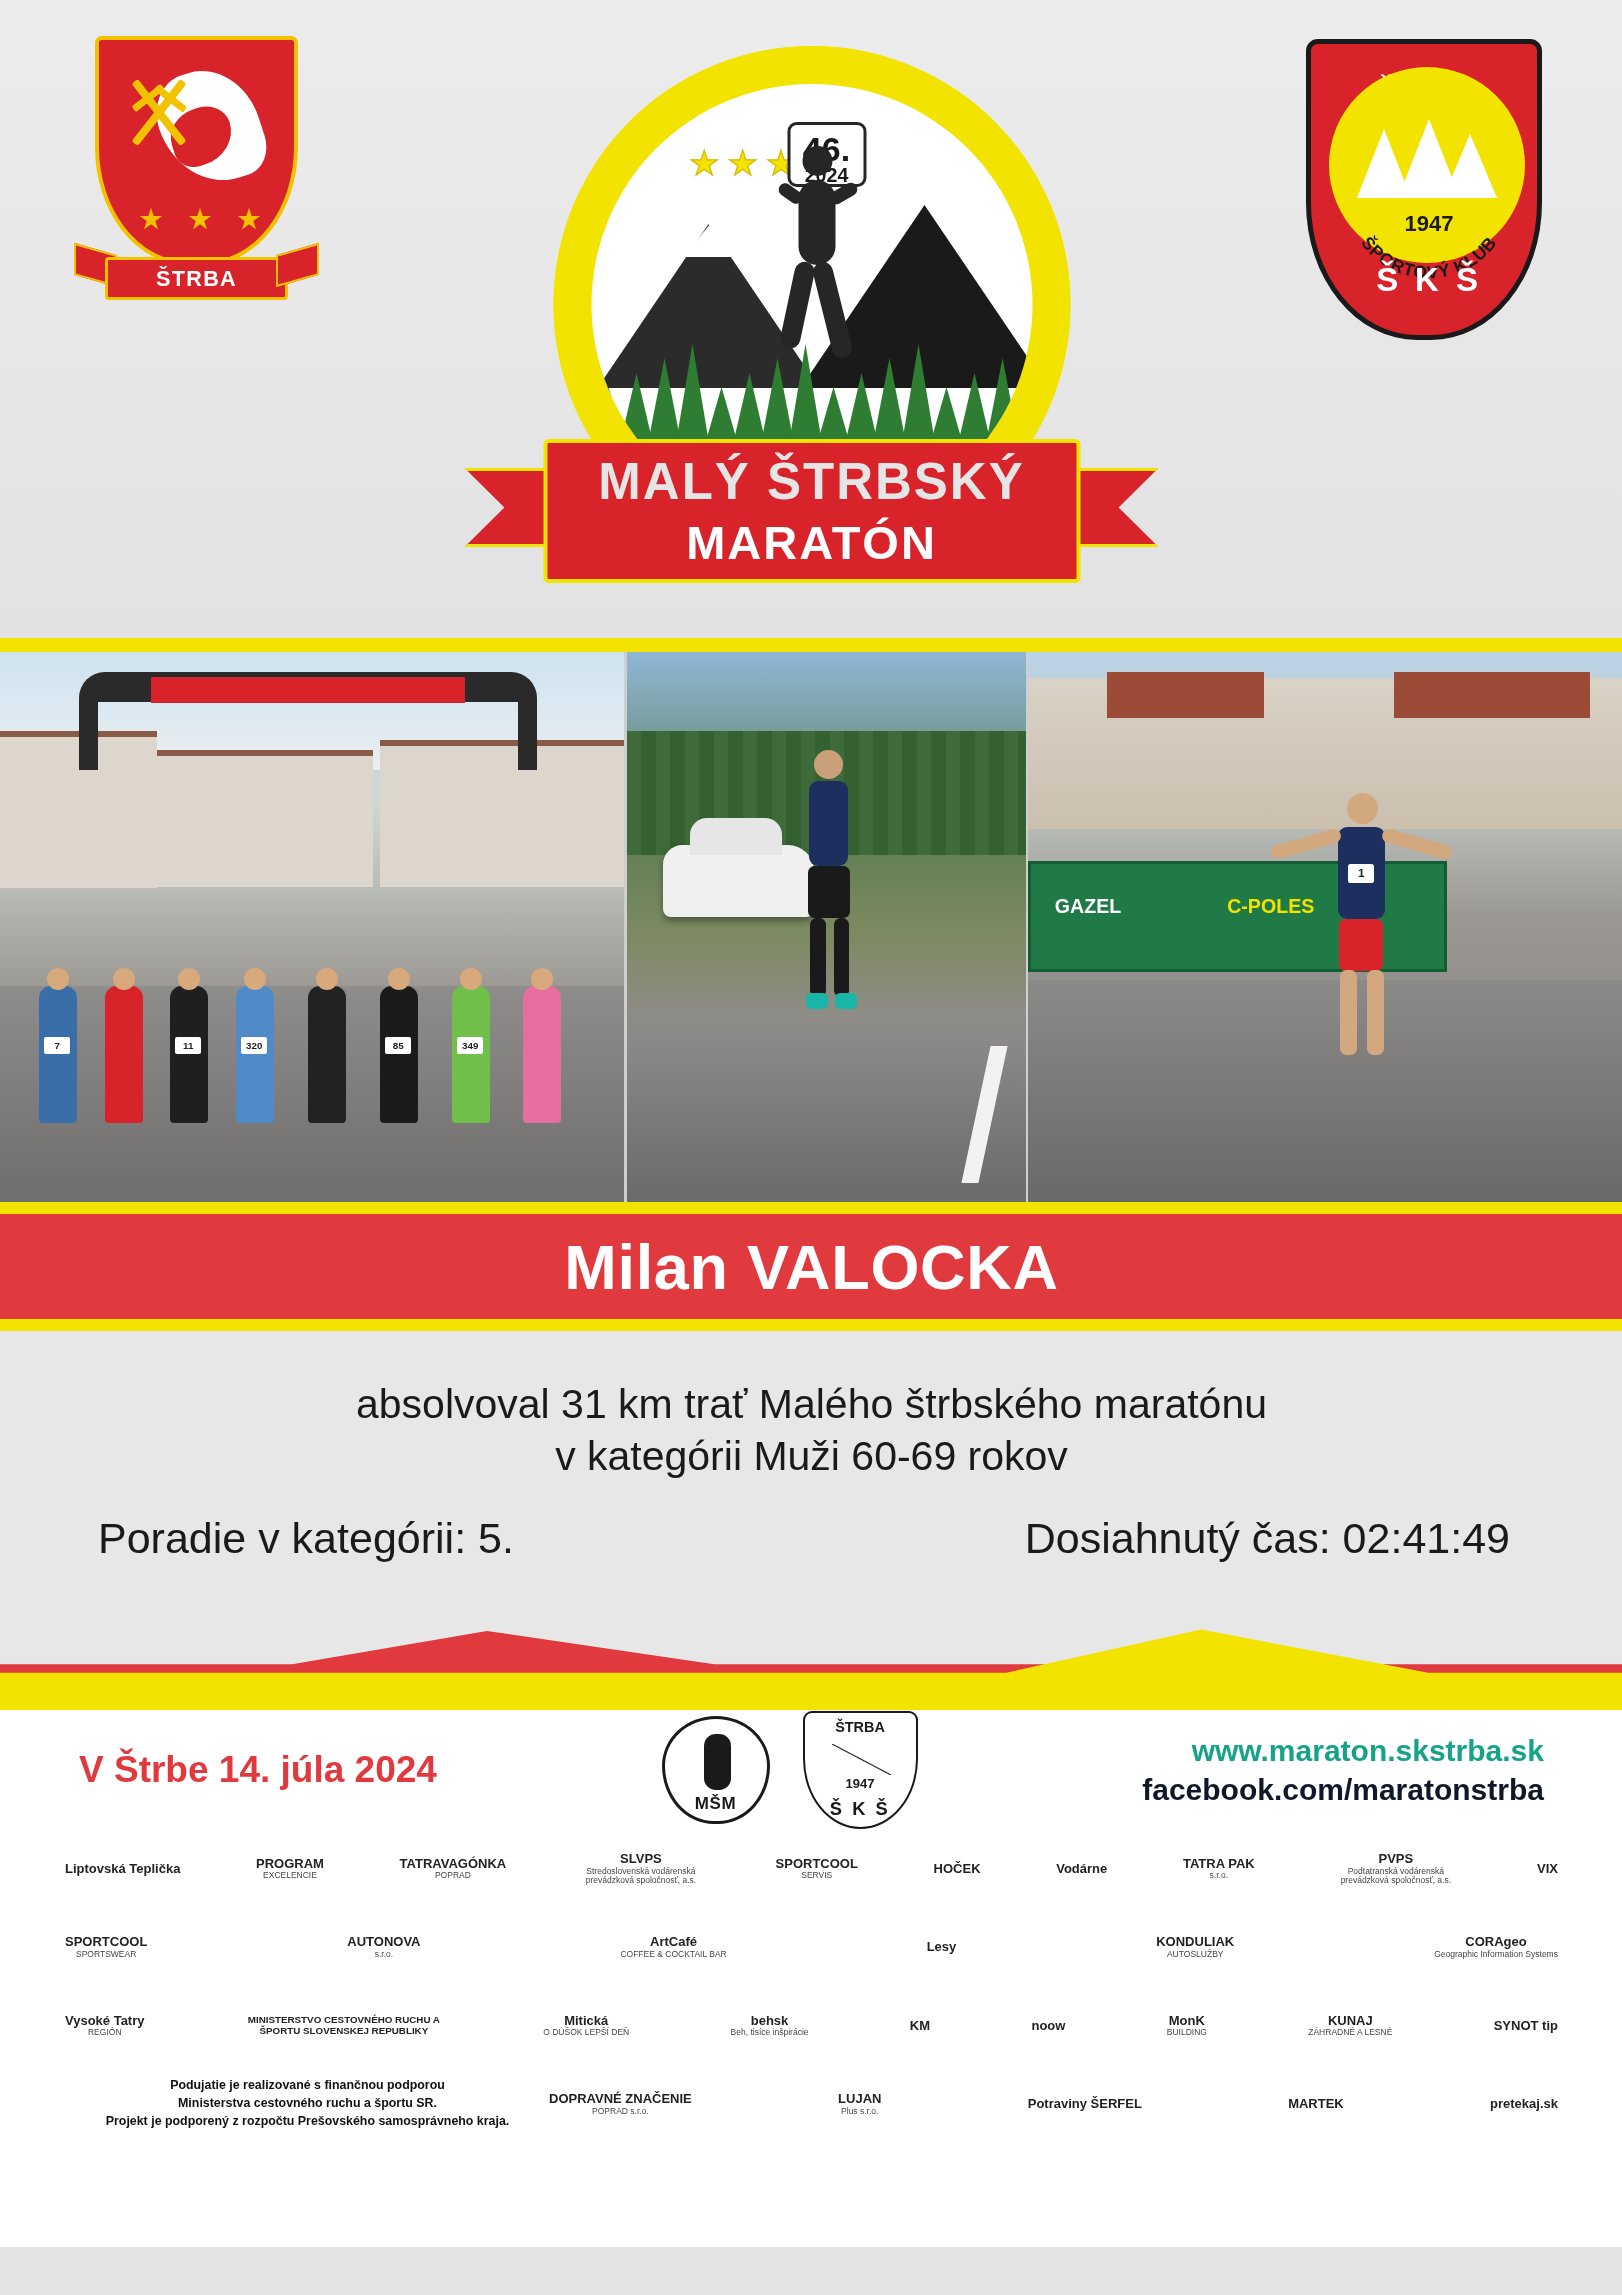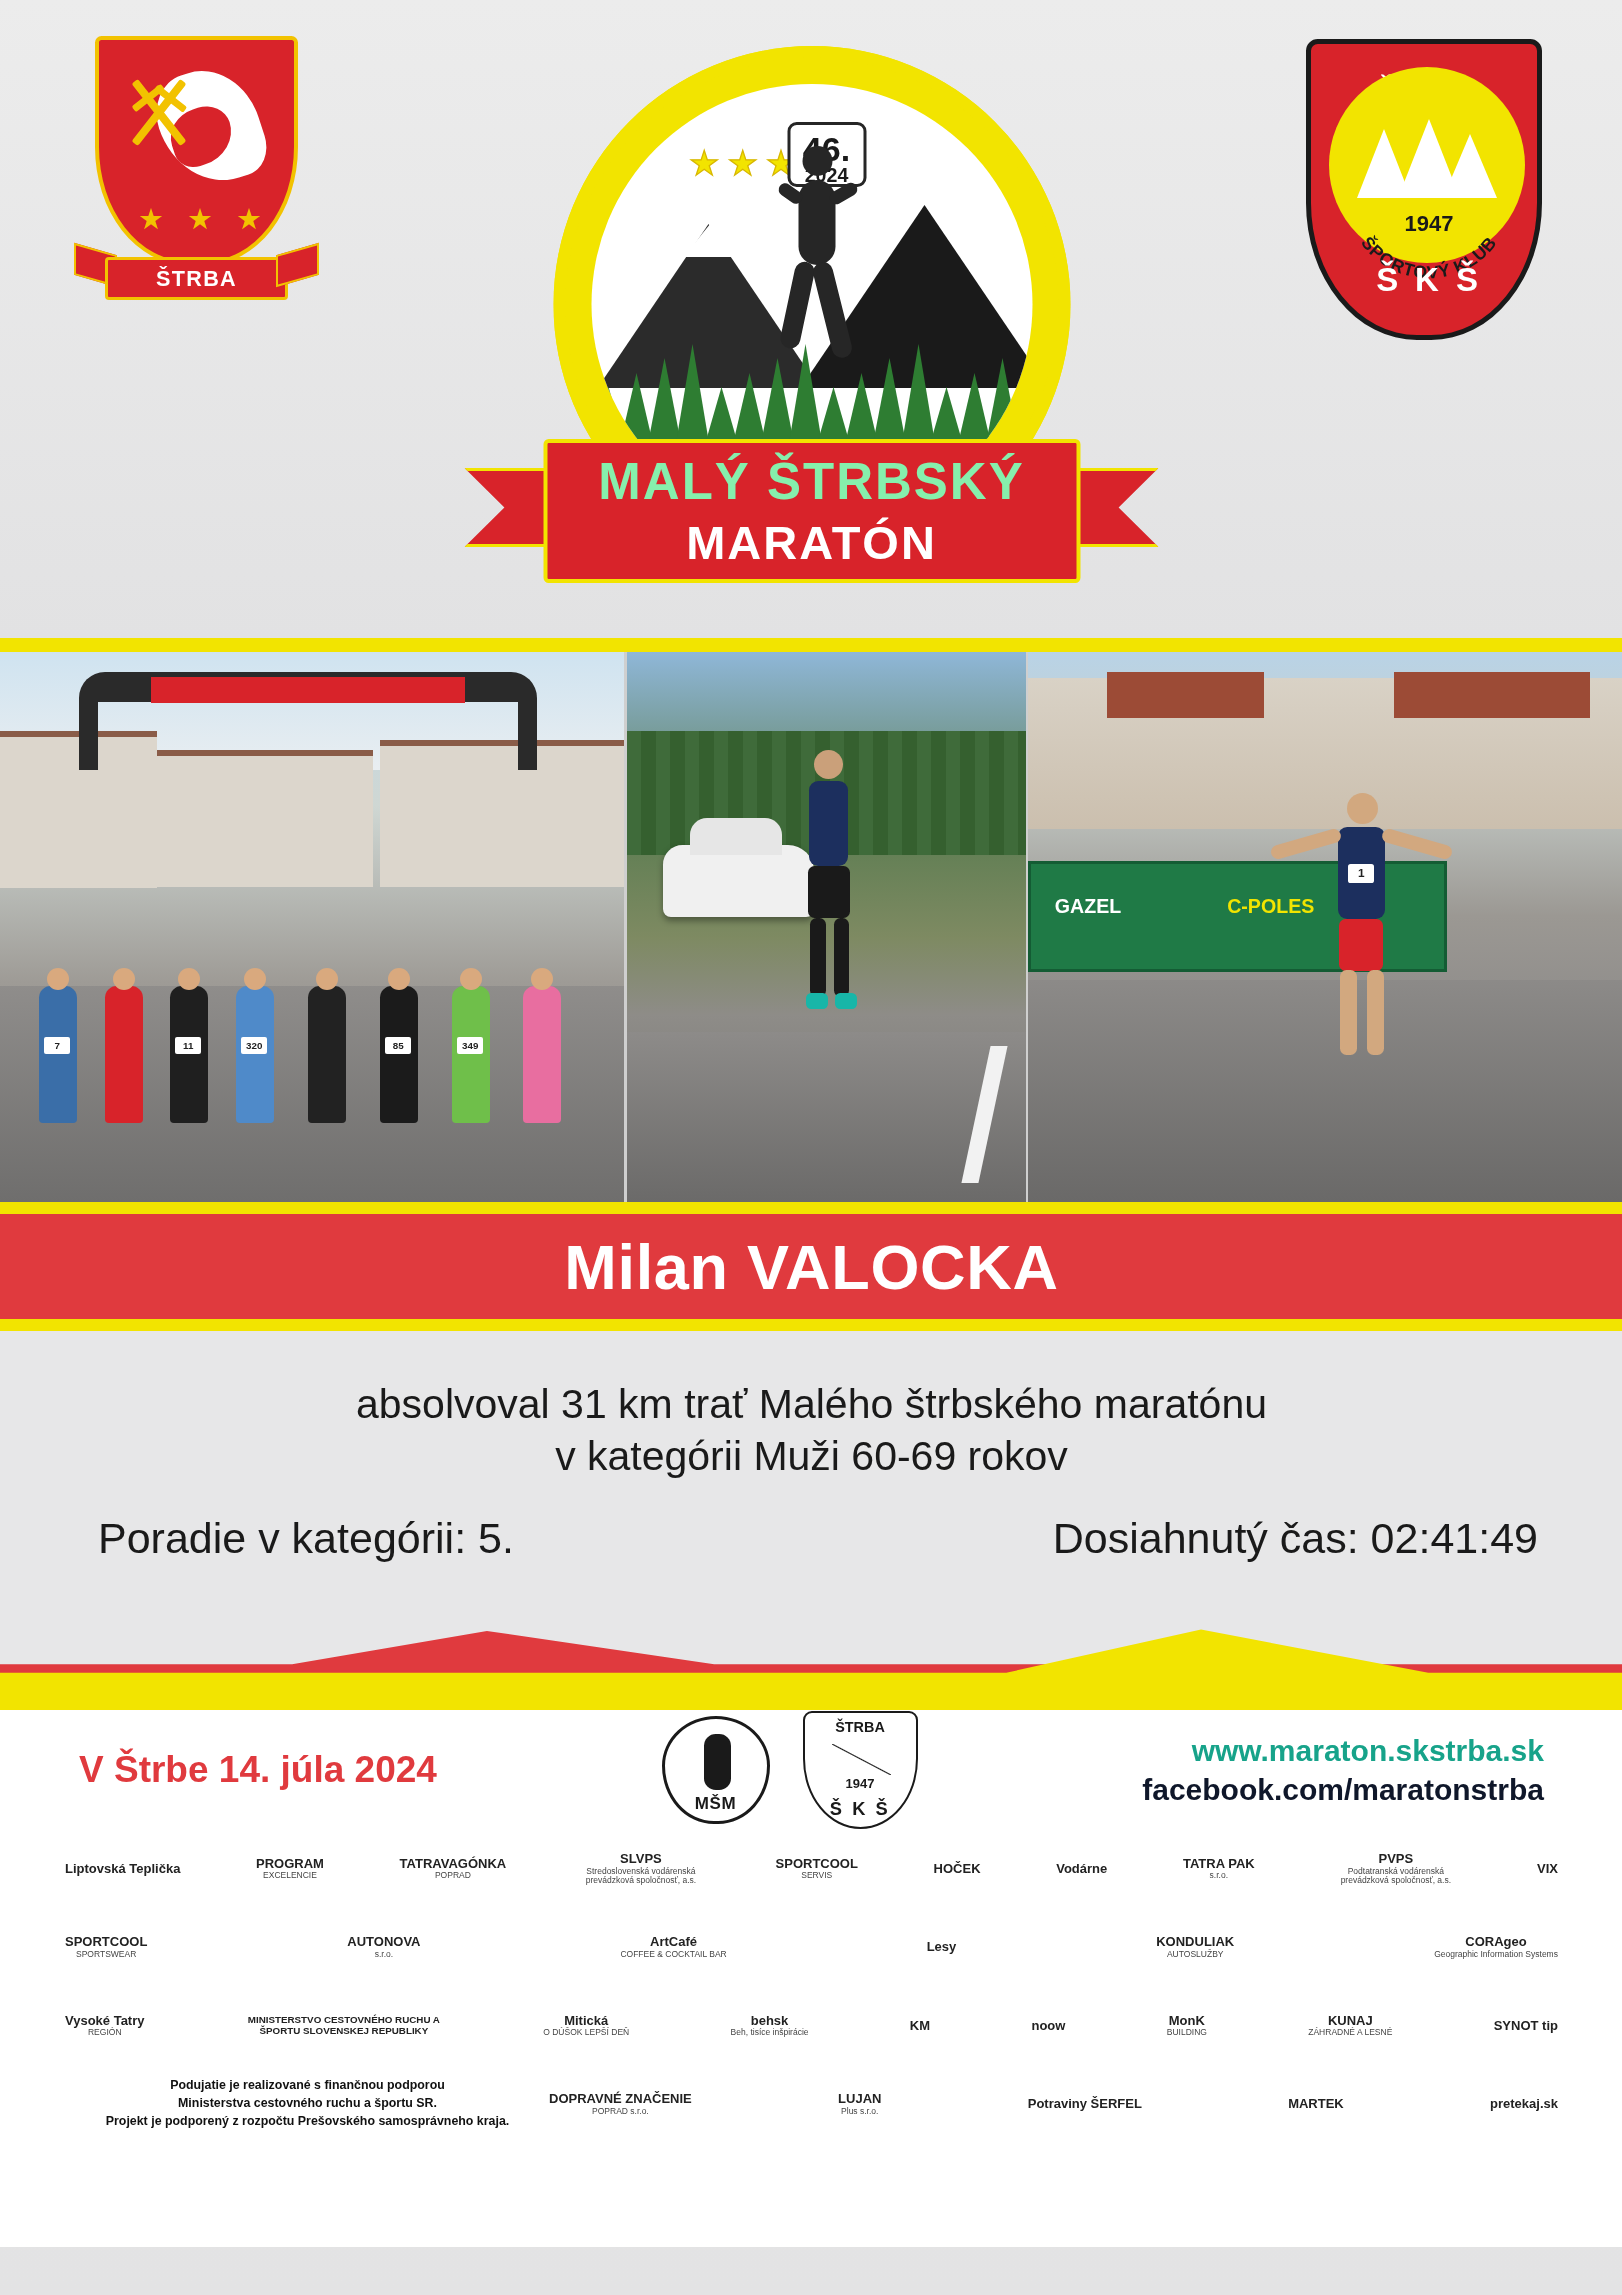--- a/index.html
+++ b/index.html
@@ -230,21 +230,21 @@
     background: #d8232a;
     border: 4.6px solid #f2e400;
     border-radius: 5.2px;
     display: flex;
     flex-direction: column;
     align-items: center;
     justify-content: center;
     gap: 3.9px;
   }
   .ribbon-main .l1 {
-    color: #86efac;
+    color: #e5e5e5;
     font-size: 51px;
     font-weight: bold;
     letter-spacing: 2px;
     white-space: nowrap;
   }
   .ribbon-main .l2 {
     color: #ffffff;
     font-size: 47px;
     font-weight: bold;
     letter-spacing: 2px;
@@ -475,21 +475,21 @@
     background: #e7e7e8;
     padding-top: 47px;
     text-align: center;
     color: #1a1a1a;
   }
   .body-text .l1 { font-size: 41px; line-height: 1.28; }
   .body-text .l2 { font-size: 41px; line-height: 1.28; }
   .result-row {
     display: flex;
     justify-content: space-between;
-    padding: 31px 85px 0 98px;
+    padding: 31px 113px 0 98px;
     font-size: 43px;
   }
 
   
   .wave { position: relative; height: 98px; background: #e7e7e8; }
   .wave .red {
     position:absolute; left:0; bottom:0; width:100%; height:79px;
     background:#e03a3e;
     clip-path: polygon(0 42%, 18% 42%, 30% 0, 44% 42%, 100% 42%, 100% 100%, 0 100%);
   }

